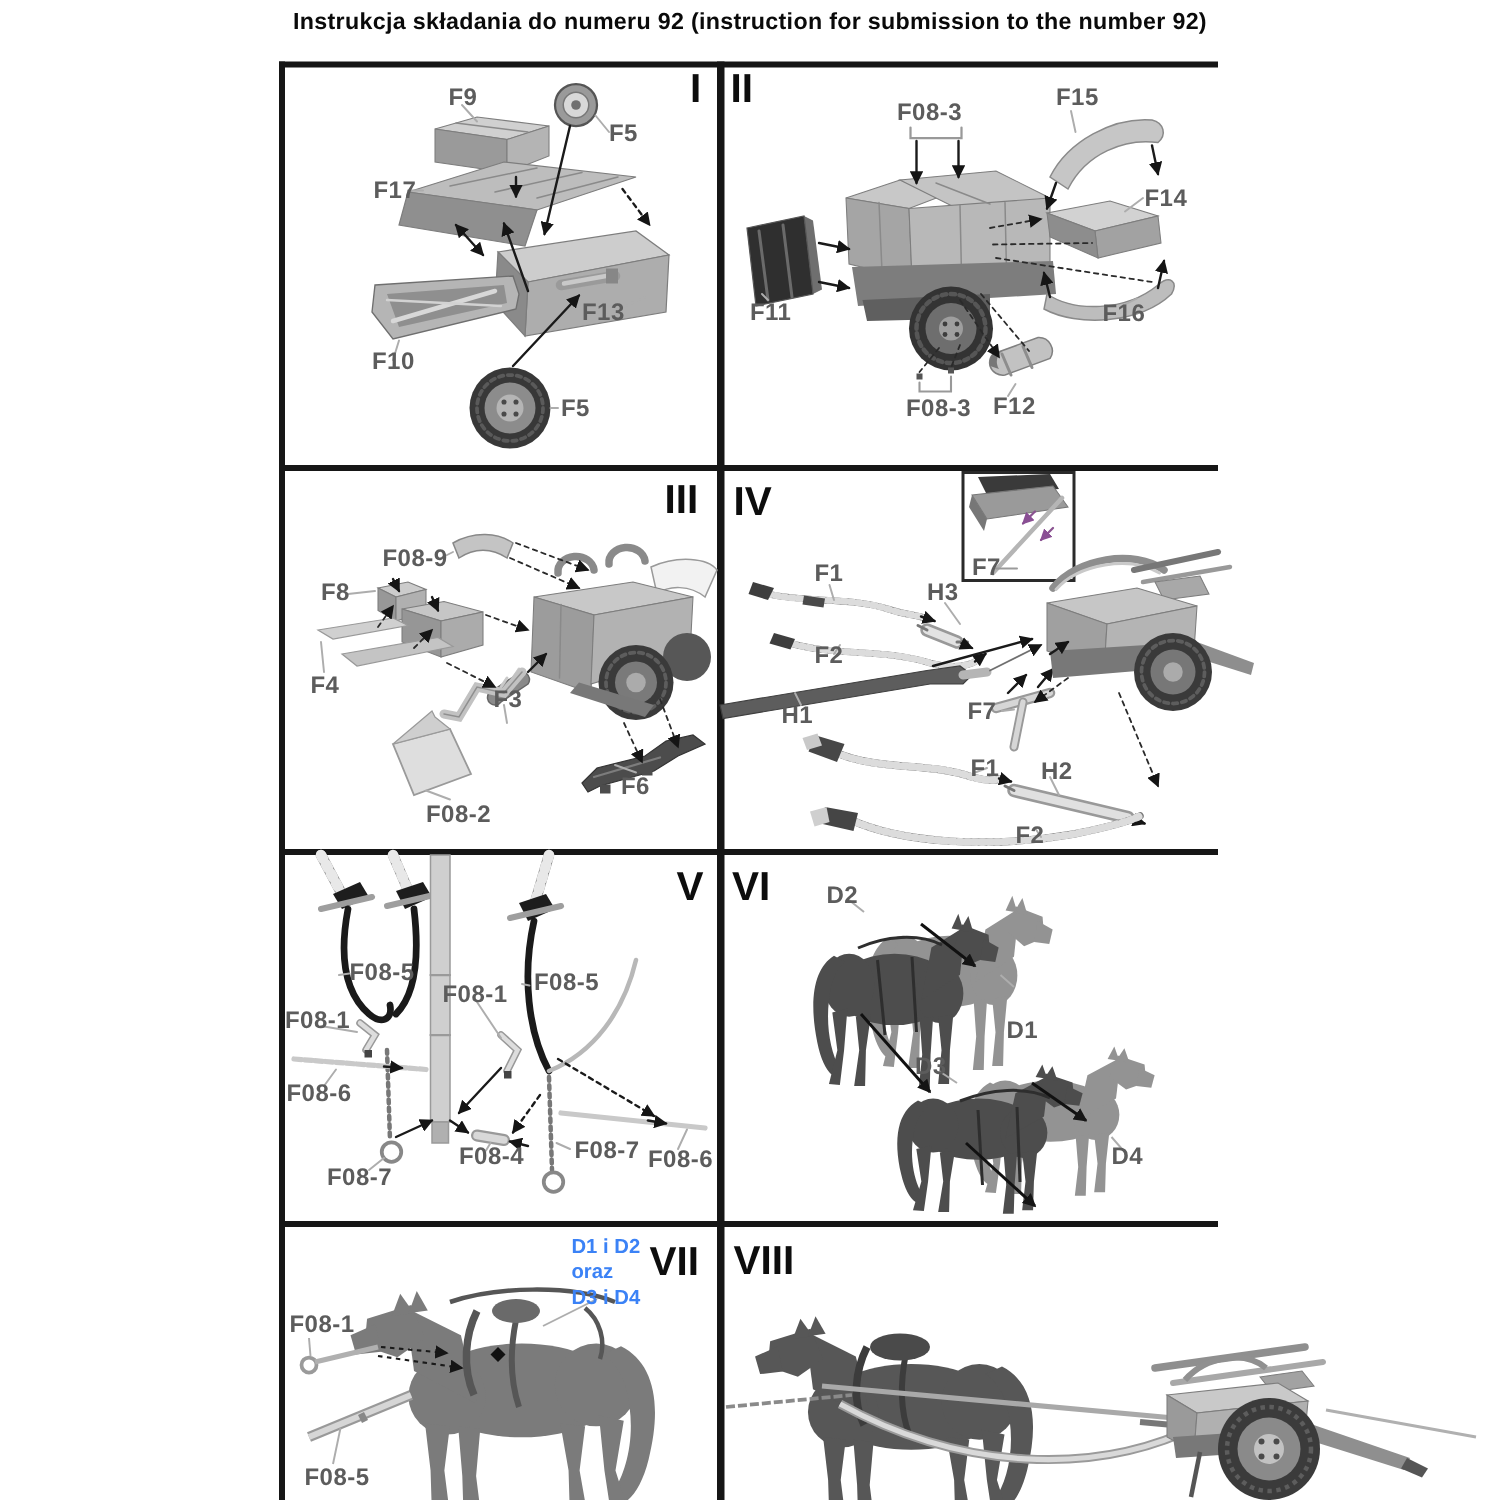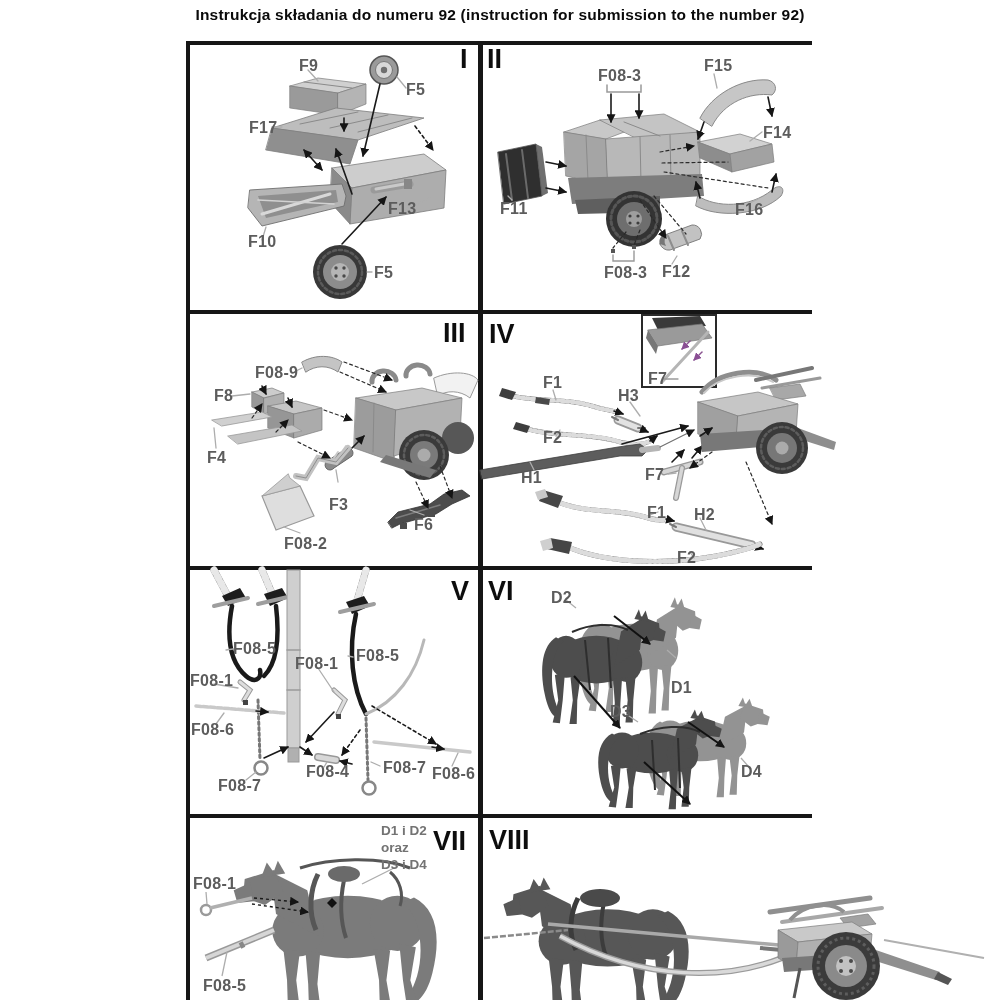--- a/index.html
+++ b/index.html
@@ -2,21 +2,21 @@
 <html><head>
 <meta charset="utf-8">
 <style>
   html,body{margin:0;padding:0;background:#ffffff;}
   .sheet{position:relative;width:1000px;height:1000px;background:#ffffff;overflow:hidden;
          font-family:"Liberation Sans",sans-serif;}
   .title{position:absolute;left:0;top:6px;width:1000px;text-align:center;
          font-size:15.5px;font-weight:700;color:#0a0a0a;letter-spacing:.2px;}
   .numeral{position:absolute;font-weight:700;font-size:27px;color:#0d0d0d;line-height:1;}
   .lbl{position:absolute;font-weight:700;font-size:16px;color:#5c5c5c;line-height:1;white-space:nowrap;letter-spacing:.3px;}
-  .note{position:absolute;font-weight:700;font-size:13.5px;color:#737373;line-height:1;white-space:nowrap;}
+  .note{position:absolute;font-weight:700;font-size:13.5px;color:#3b82f6;line-height:1;white-space:nowrap;}
   svg.canvas{position:absolute;left:0;top:0;width:1000px;height:1000px;}
 </style>
 </head>
 <body>
 
 <div class="sheet">
 
   <div class="title">Instrukcja składania do numeru 92 (instruction for submission to the number 92)</div>
 
   <svg class="canvas" viewBox="0 0 1000 1000">
@@ -560,21 +560,21 @@
   <span class="lbl" style="left:704px;top:58px">F15</span>
   <span class="lbl" style="left:763px;top:125px">F14</span>
   <span class="lbl" style="left:500px;top:201px">F11</span>
   <span class="lbl" style="left:735px;top:202px">F16</span>
   <span class="lbl" style="left:604px;top:265px">F08-3</span>
   <span class="lbl" style="left:662px;top:264px">F12</span>
 
   <span class="lbl" style="left:255px;top:365px">F08-9</span>
   <span class="lbl" style="left:214px;top:388px">F8</span>
   <span class="lbl" style="left:207px;top:450px">F4</span>
-  <span class="lbl" style="left:329px;top:497px">F3</span>
+  <span class="lbl" style="left:329px;top:459px">F3</span>
   <span class="lbl" style="left:284px;top:536px">F08-2</span>
   <span class="lbl" style="left:414px;top:517px">F6</span>
 
   <span class="lbl" style="left:648px;top:371px">F7</span>
   <span class="lbl" style="left:543px;top:375px">F1</span>
   <span class="lbl" style="left:618px;top:388px">H3</span>
   <span class="lbl" style="left:543px;top:430px">F2</span>
   <span class="lbl" style="left:521px;top:470px">H1</span>
   <span class="lbl" style="left:645px;top:467px">F7</span>
   <span class="lbl" style="left:647px;top:505px">F1</span>

